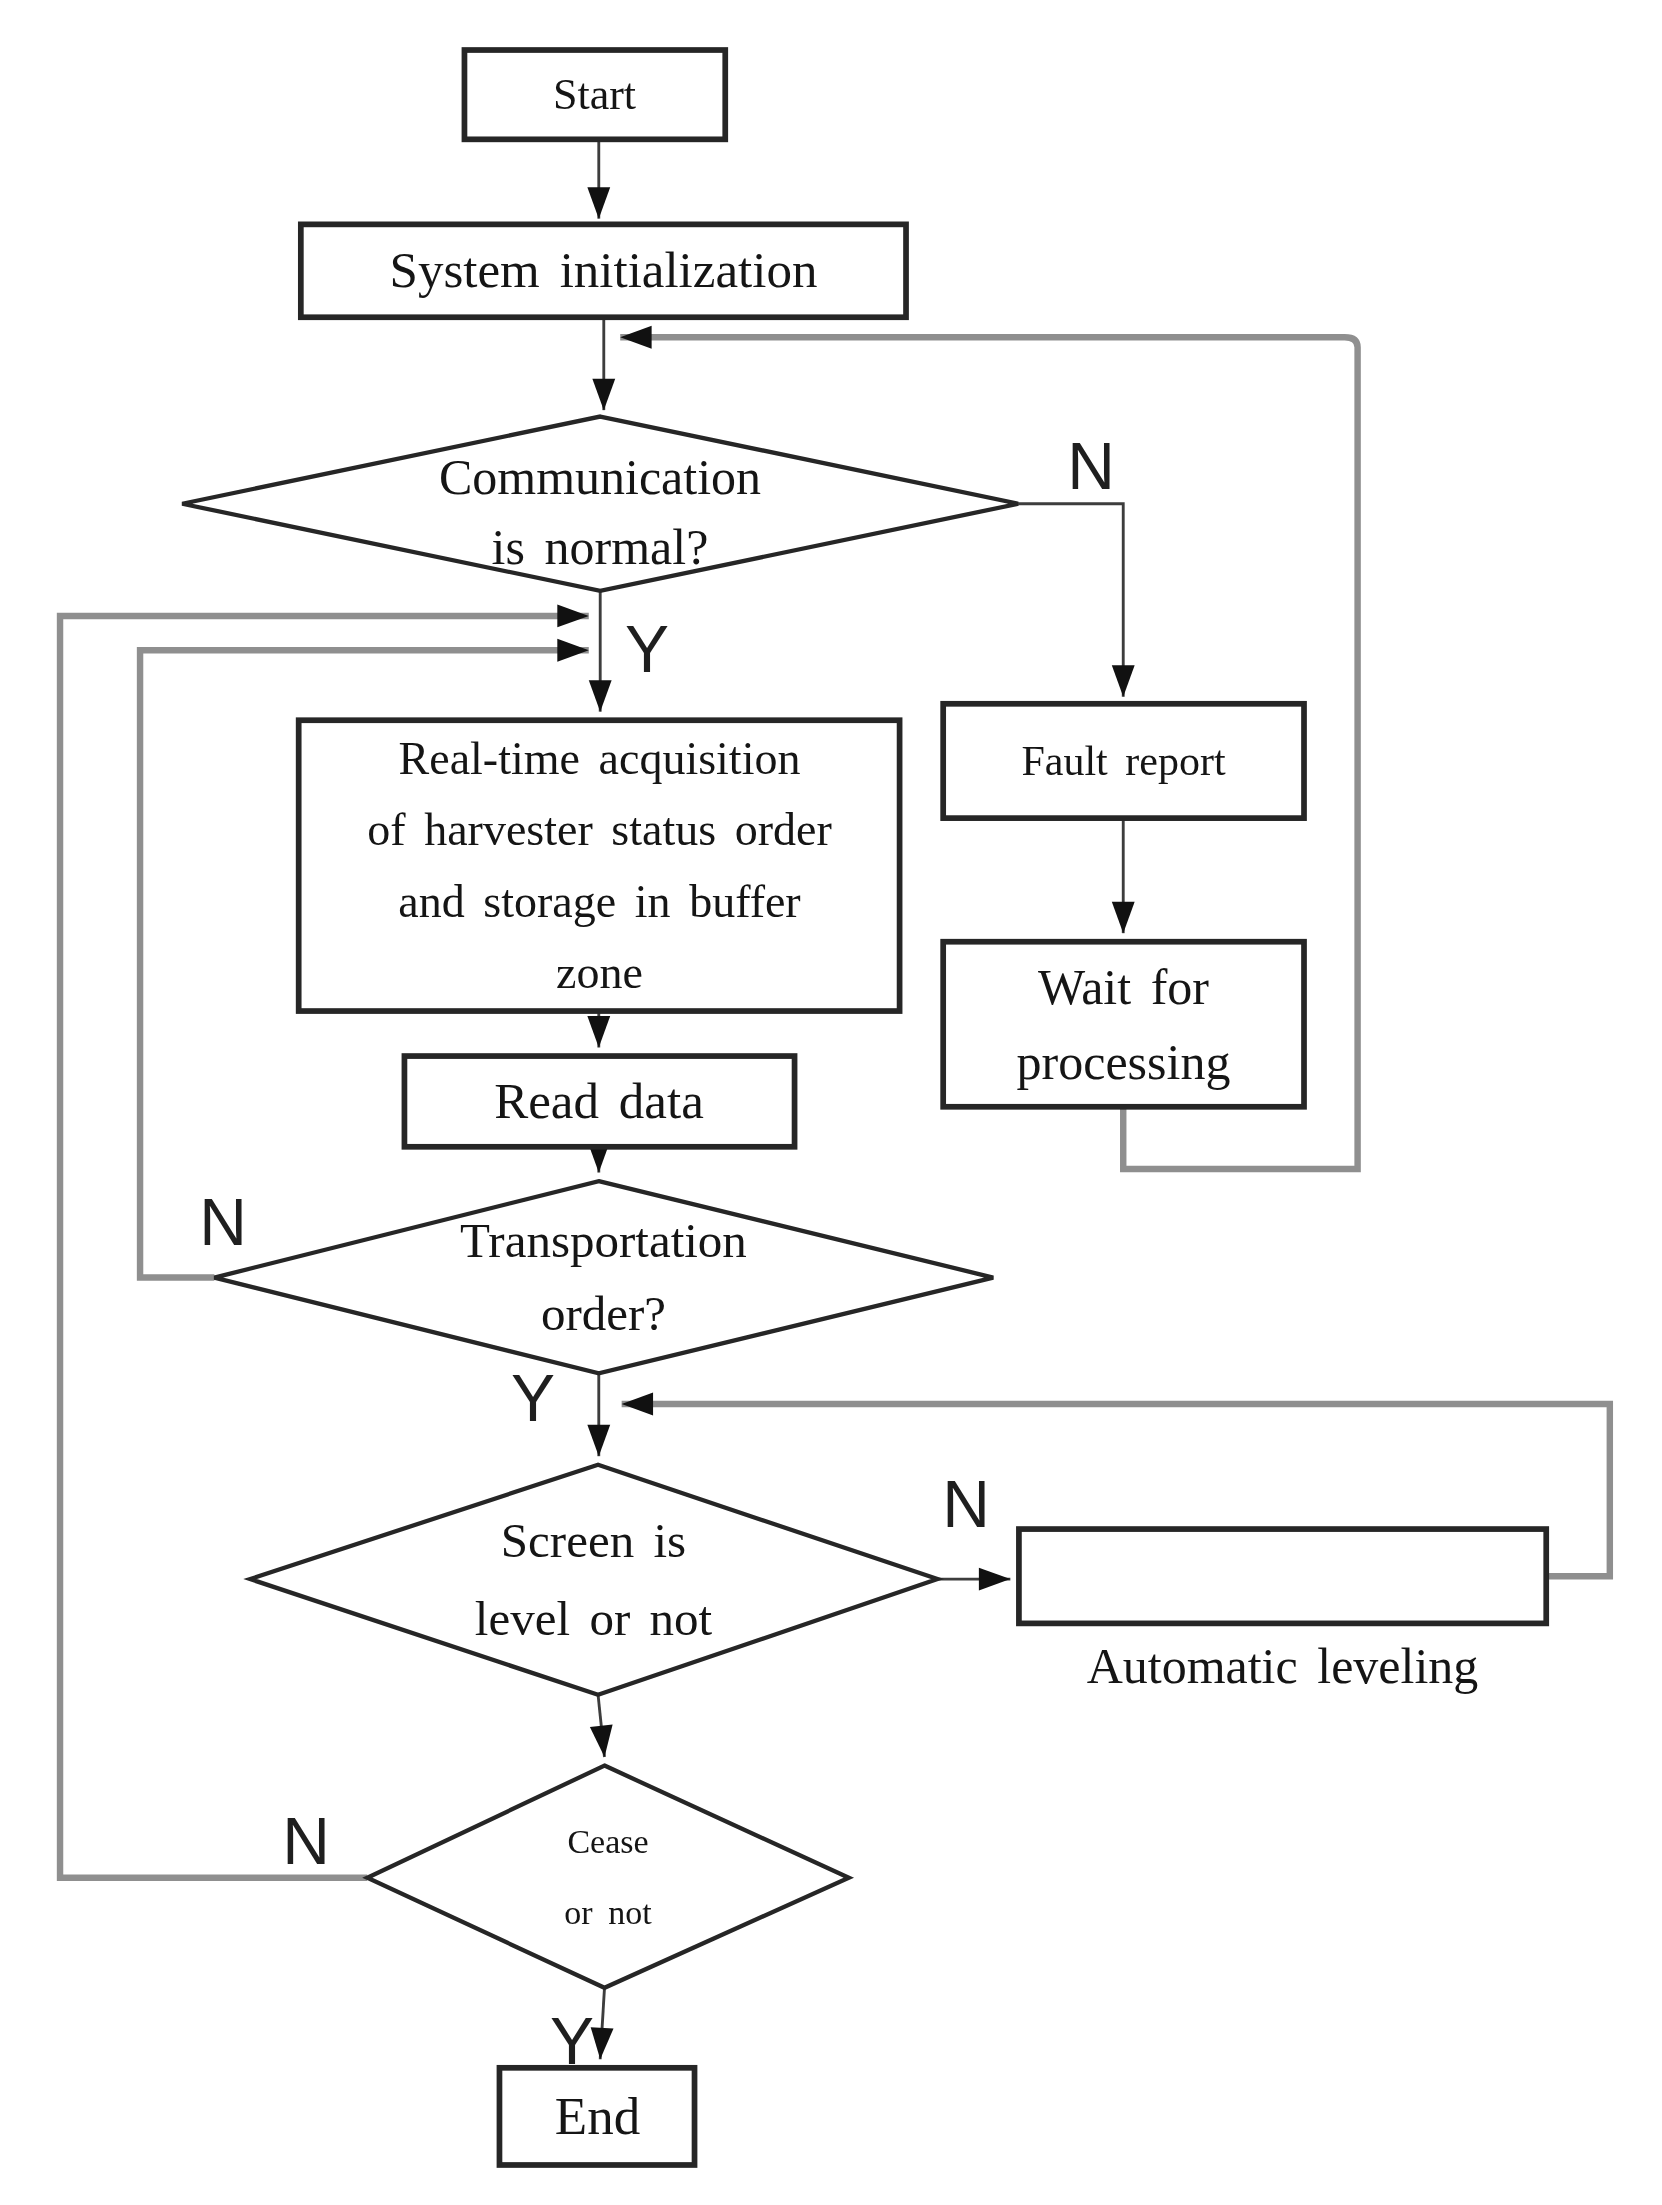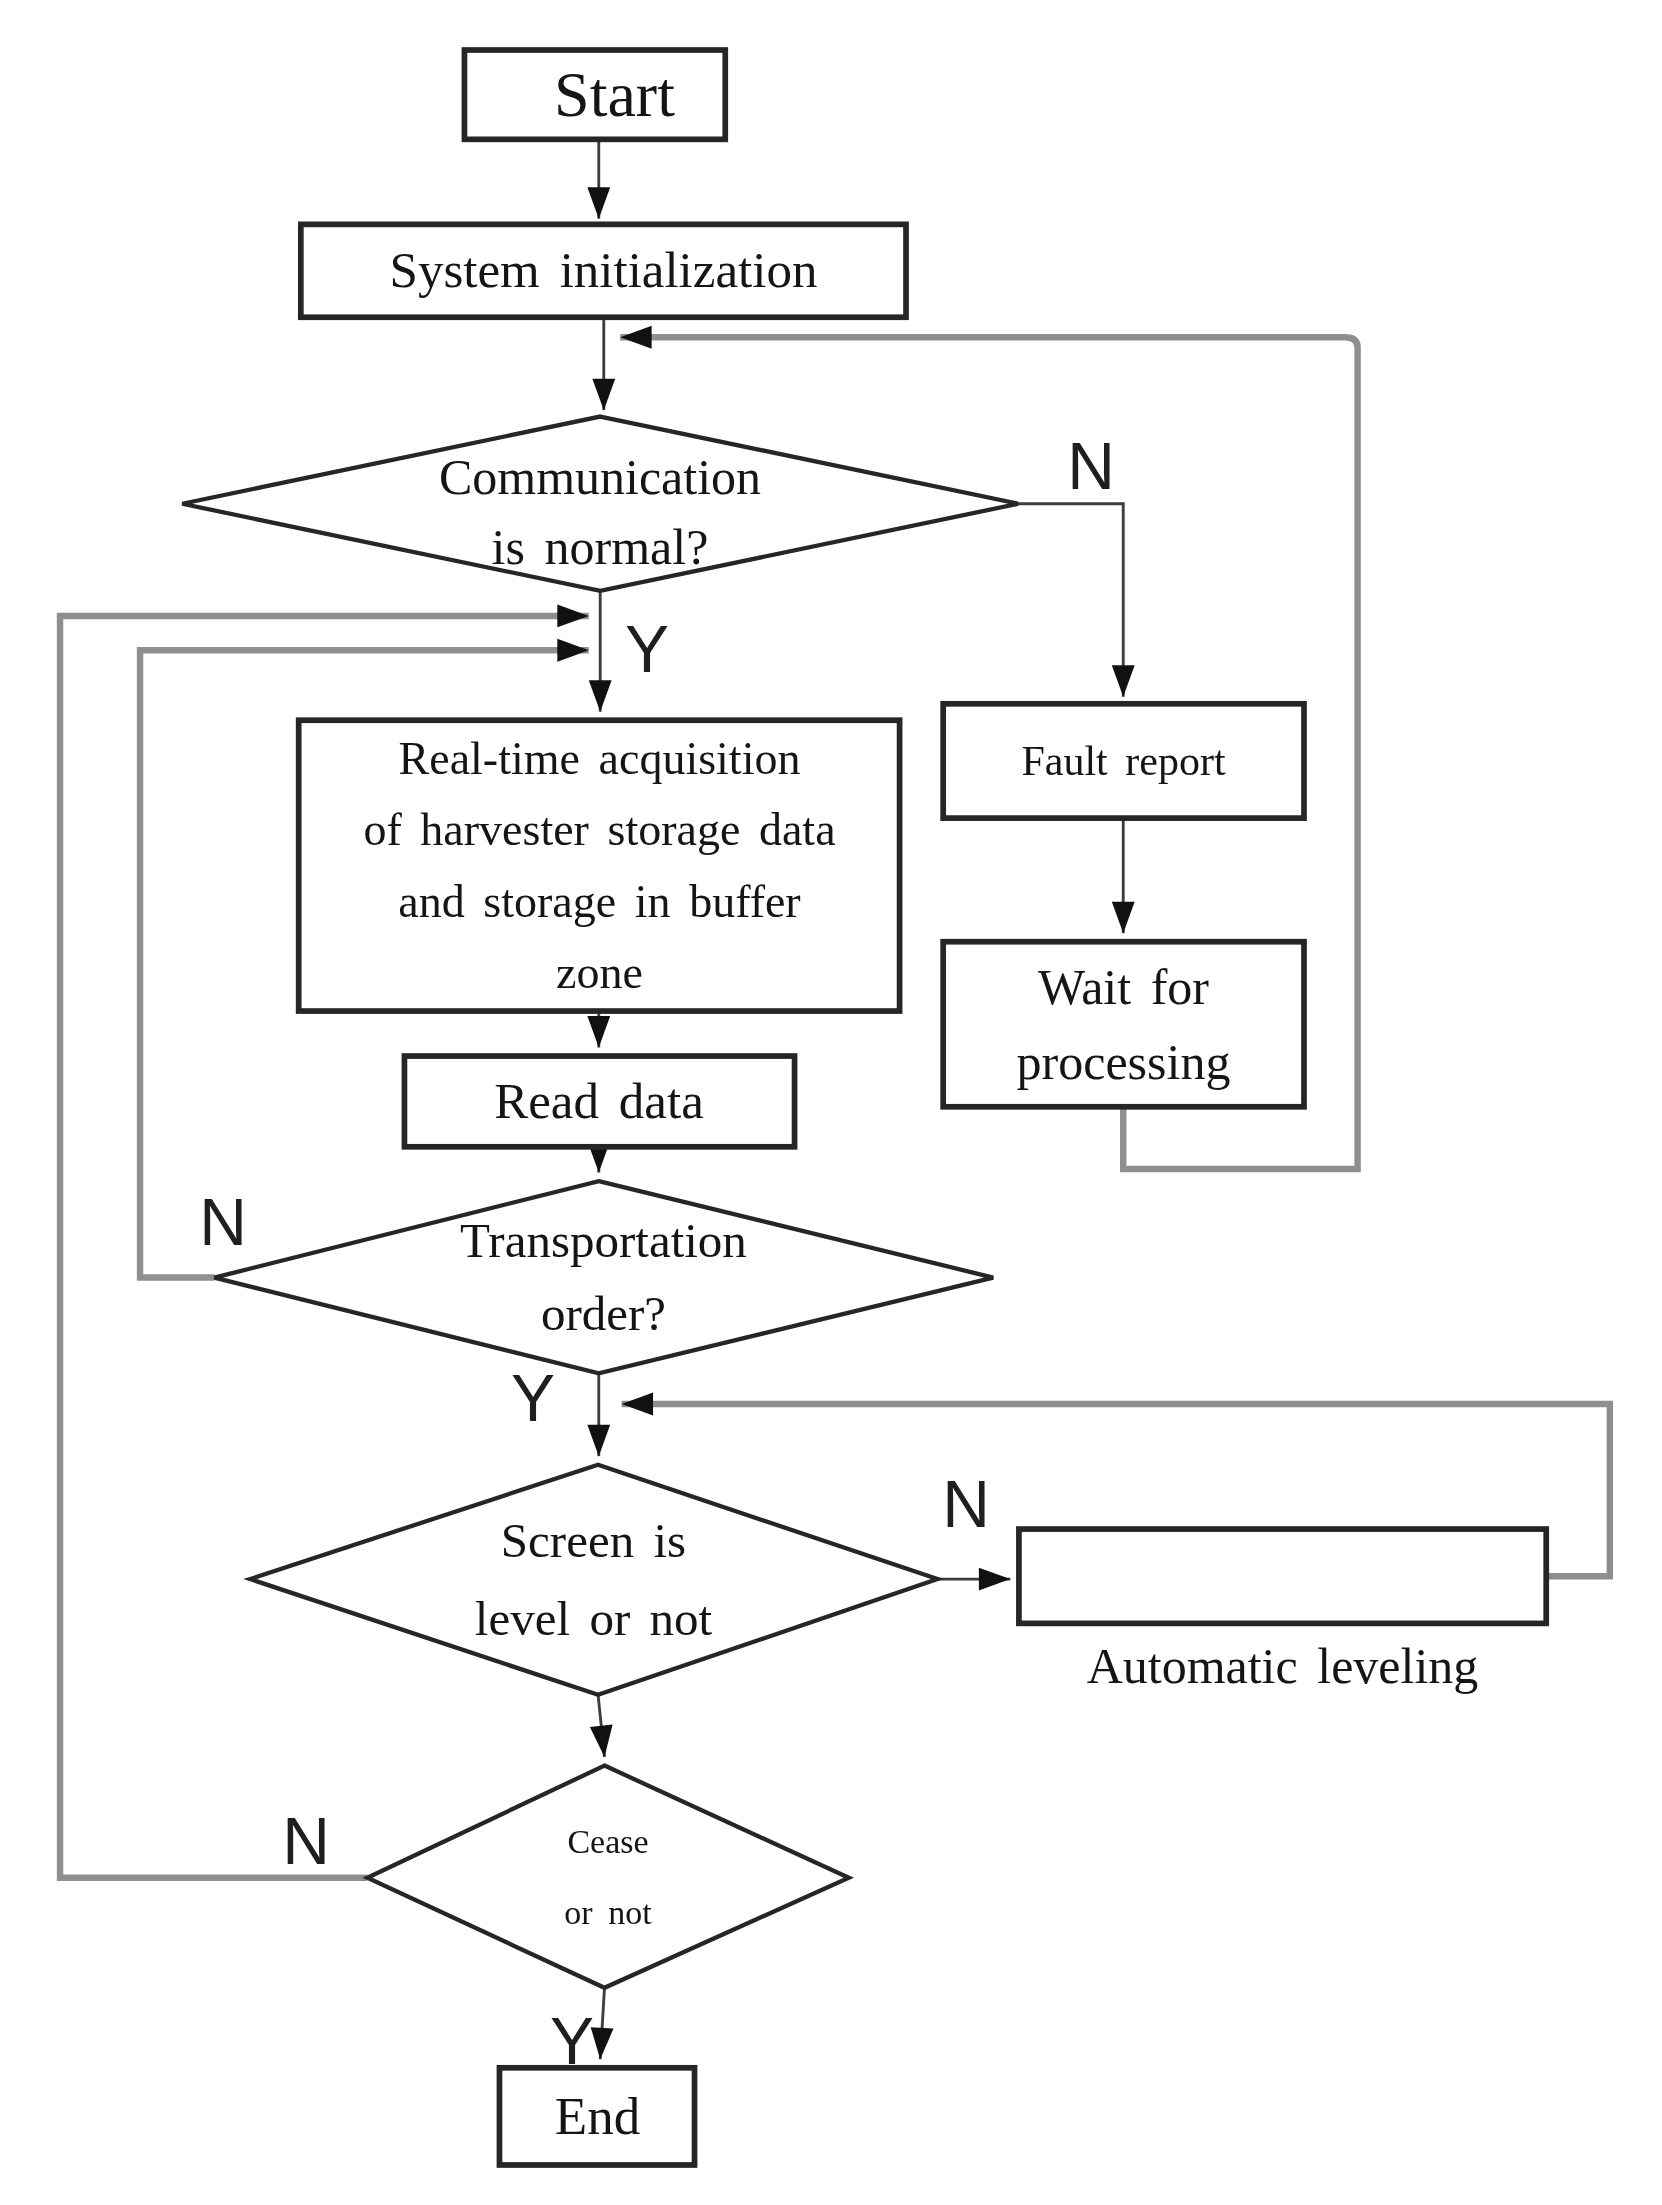--- a/index.html
+++ b/index.html
@@ -43,21 +43,21 @@
   .blabel {
     position: absolute;
     transform: translate(-50%, -50%);
     font-family: "Liberation Sans", sans-serif;
     font-size: 66px;
     font-weight: 400;
     color: #1f1f1f;
     line-height: 1;
   }
   
-  #lbl-start      { left: 484px;  top: 50px;   width: 261px;  height: 89px; font-size: 64px; }
+  #lbl-start      { left: 464px;  top: 50px;   width: 261px;  height: 89px; font-size: 44px; }
   #lbl-sysinit    { left: 301px;  top: 224px;  width: 605px;  height: 93px; font-size: 51px; }
   #lbl-comm       { left: 182px;  top: 425px;  width: 836px; height: 174px; font-size: 50px; align-items: center; }
   #lbl-fault      { left: 943px; top: 704px;  width: 361px;  height: 114px; font-size: 42px; }
   #lbl-wait       { left: 943px; top: 942px; width: 361px;  height: 165px; font-size: 50px; line-height: 1.5; }
   #lbl-realtime   { left: 299px;  top: 720px; width: 601px;  height: 291px; font-size: 46px; line-height: 1.55; }
   #lbl-read       { left: 404px;  top: 1056px; width: 390px;  height: 91px; font-size: 51px; }
   #lbl-transport  { left: 214px;  top: 1181px; width: 779px; height: 192px; font-size: 49px; line-height: 1.5; }
   #lbl-screen     { left: 250px;  top: 1465px; width: 687px;  height: 230px; font-size: 49px; line-height: 1.6; }
   #lbl-autolevel  { left: 1019px; top: 1619px; width: 527px;  height: 94px; font-size: 50px; }
   #lbl-cease      { left: 367px;  top: 1766px; width: 482px;  height: 222px; font-size: 34px; line-height: 1.5; gap: 20px; }
@@ -131,21 +131,21 @@
     <span>Fault report</span>
   </div>
 
   <div class="nlabel" id="lbl-wait">
     <span>Wait for</span>
     <span>processing</span>
   </div>
 
   <div class="nlabel" id="lbl-realtime">
     <span>Real-time acquisition</span>
-    <span>of harvester storage data</span>
+    <span>of harvester status order</span>
     <span>and storage in buffer</span>
     <span>zone</span>
   </div>
 
   <div class="nlabel" id="lbl-read">
     <span>Read data</span>
   </div>
 
   <div class="nlabel" id="lbl-transport">
     <span>Transportation</span>

